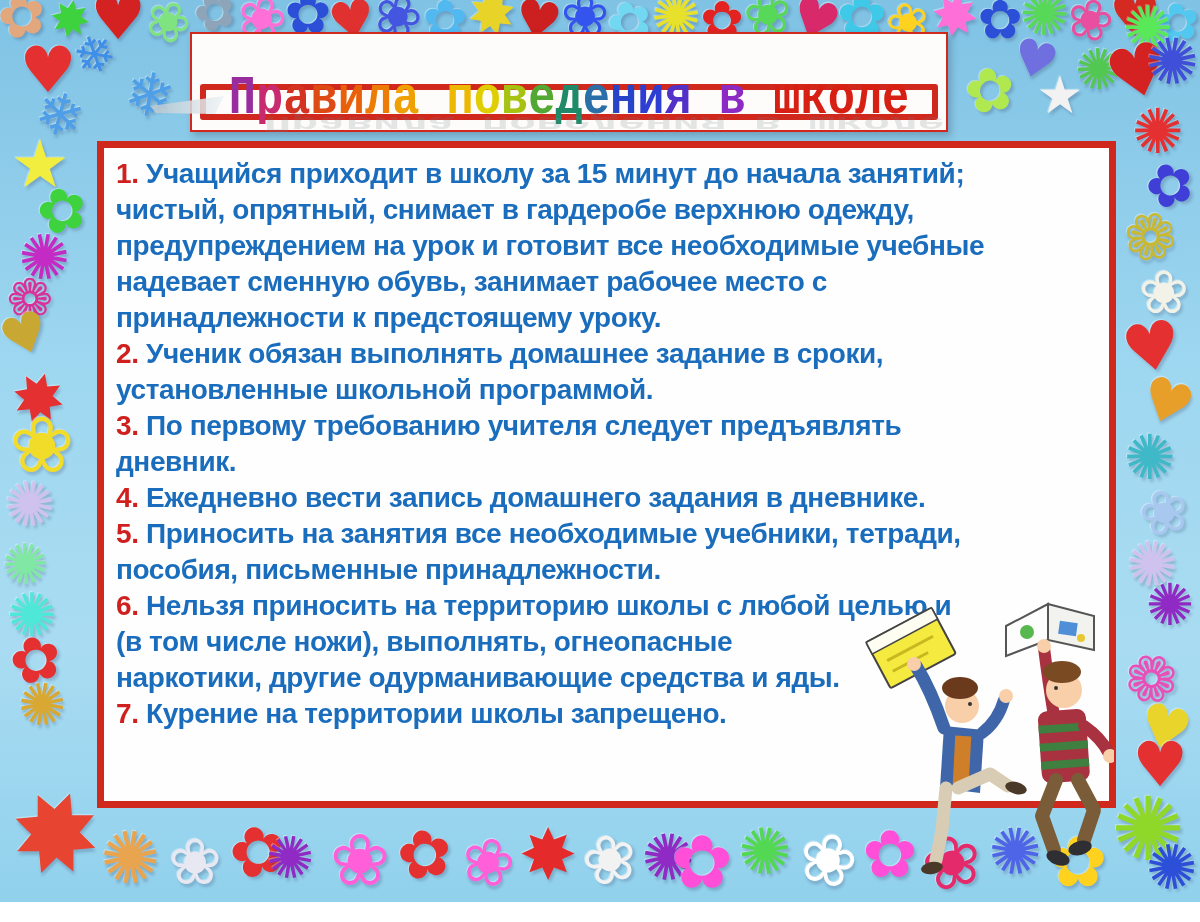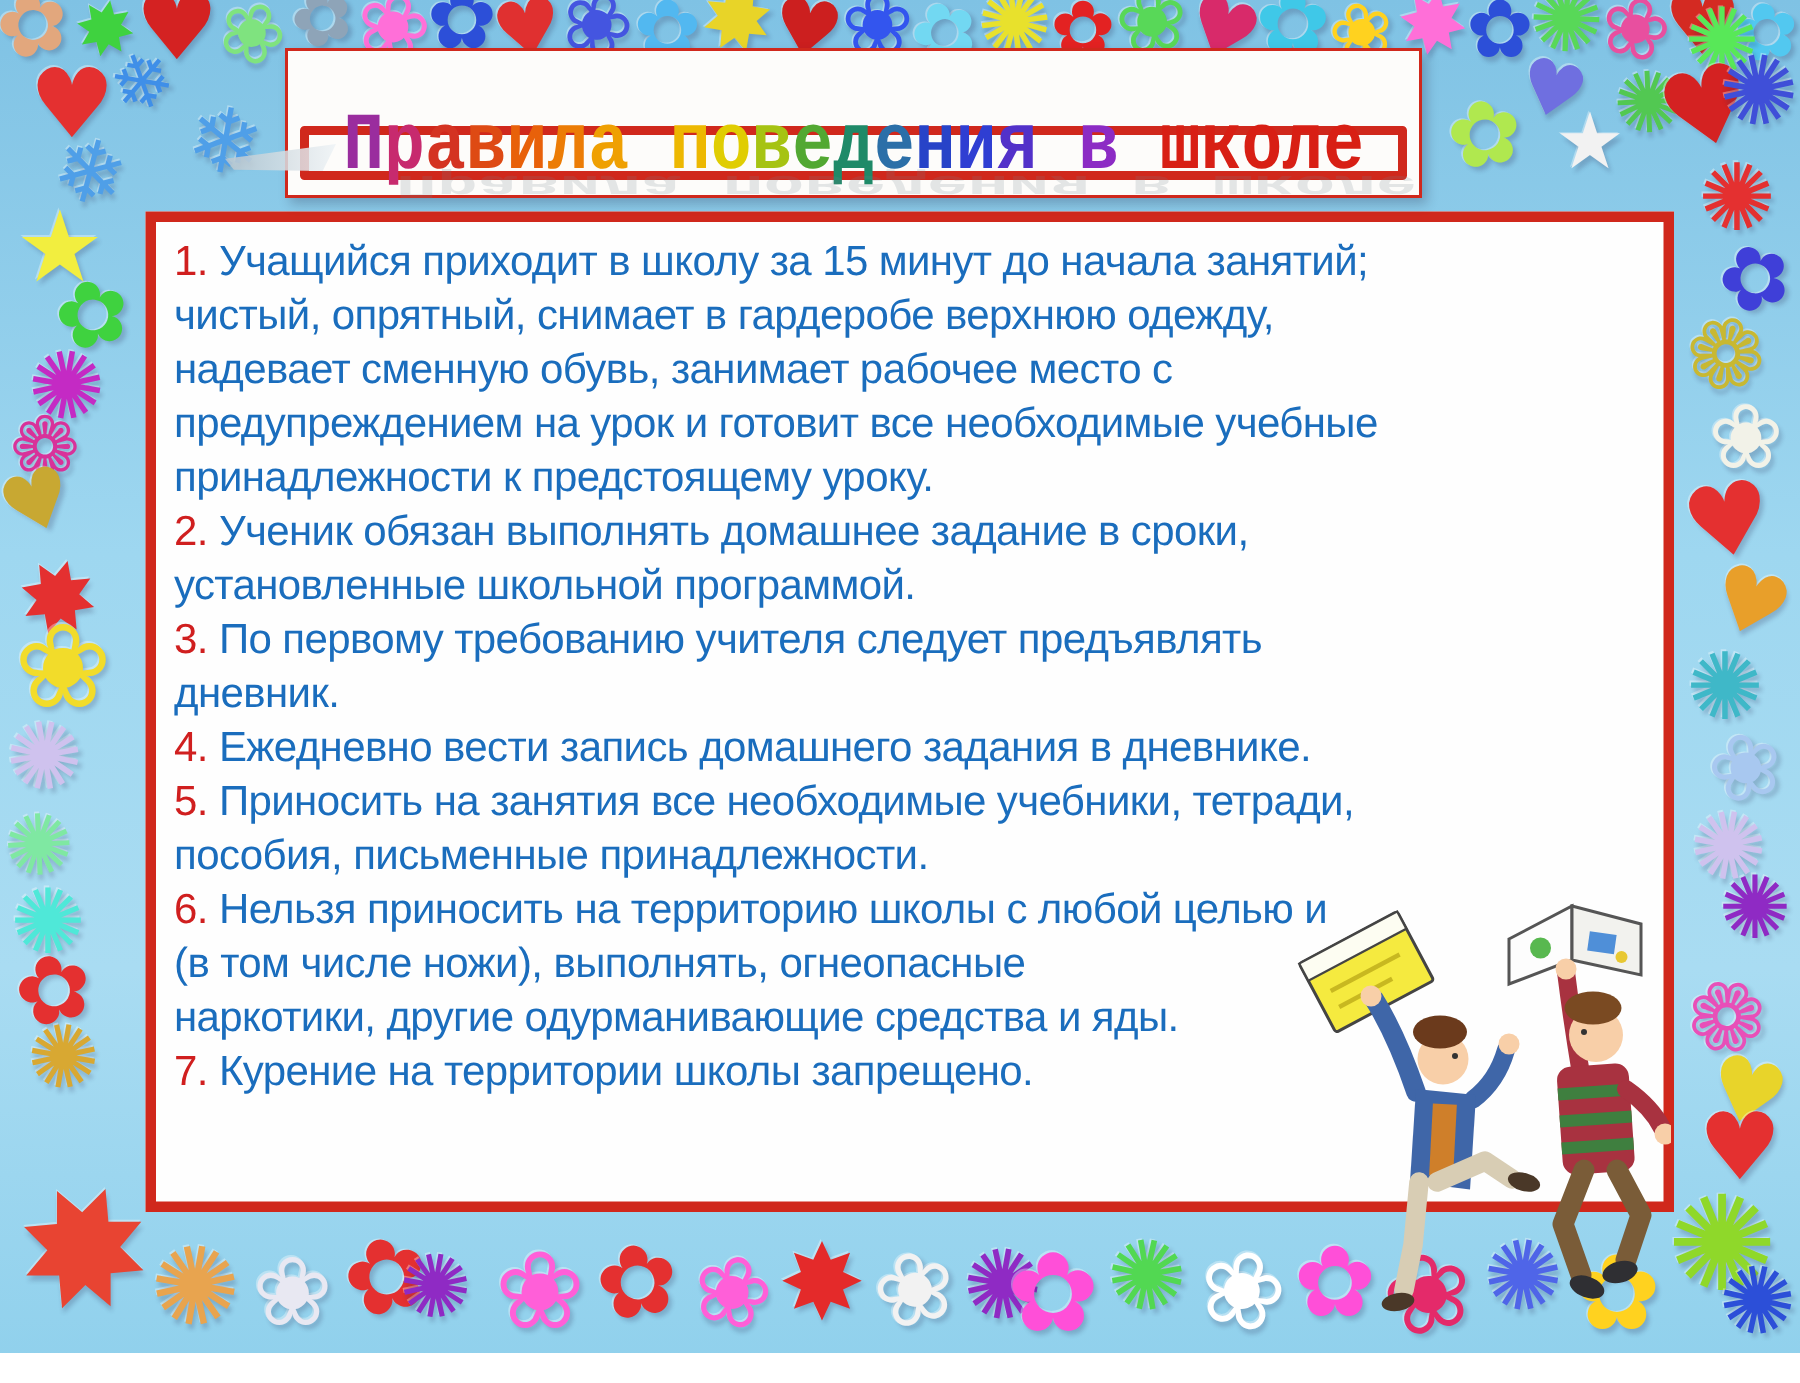--- a/index.html
+++ b/index.html
@@ -43,21 +43,21 @@
     background:linear-gradient(90deg,#b9c6ce,#eef3f6);
     clip-path:polygon(0 55%,100% 0,88% 100%,8% 95%);
   }
   
   .content-box{
     position:absolute;left:97px;top:141px;width:1019px;height:667px;
     background:#fefefe;border:7px solid var(--accent,#d0281c);box-sizing:border-box;
     z-index:2;padding:8px 8px 0 12px;
   }
   .rule-line{
-    font-weight:normal;font-size:28px;line-height:36px;color:var(--ruletext,#1a6dbd);
+    font-weight:bold;font-size:28px;line-height:36px;color:var(--ruletext,#1a6dbd);
     letter-spacing:-.4px;white-space:nowrap;
   }
   .rule-num{color:var(--rulenum,#d01f1f);}
   
   .kids{position:absolute;left:856px;top:588px;width:258px;height:300px;z-index:6;}
   .bottom-strip{position:absolute;left:0;bottom:0;width:1200px;height:20px;background:#ffffff;z-index:4;}
 </style>
 </head>
 <body style="--accent: #d0281c; --ruletext: #1a6dbd; --rulenum: #d01f1f;">
 
@@ -151,22 +151,22 @@
     <div class="title-text" id="title-text"><span style="color: rgb(154, 45, 158);">П</span><span style="color: rgb(199, 42, 110);">р</span><span style="color: rgb(212, 51, 34);">а</span><span style="color: rgb(222, 74, 20);">в</span><span style="color: rgb(232, 97, 10);">и</span><span style="color: rgb(236, 124, 5);">л</span><span style="color: rgb(239, 160, 2);">а</span><span> </span><span style="color: rgb(237, 184, 1);">п</span><span style="color: rgb(224, 205, 2);">о</span><span style="color: rgb(166, 195, 18);">в</span><span style="color: rgb(82, 168, 50);">е</span><span style="color: rgb(31, 138, 104);">д</span><span style="color: rgb(43, 111, 168);">е</span><span style="color: rgb(39, 67, 200);">н</span><span style="color: rgb(47, 62, 210);">и</span><span style="color: rgb(82, 49, 201);">я</span><span> </span><span style="color: rgb(140, 43, 196);">в</span><span> </span><span style="color: rgb(216, 31, 20);">ш</span><span style="color: rgb(216, 31, 20);">к</span><span style="color: rgb(216, 31, 20);">о</span><span style="color: rgb(216, 31, 20);">л</span><span style="color: rgb(216, 31, 20);">е</span></div>
     <div class="title-reflect" id="title-reflect"><span>П</span><span>р</span><span>а</span><span>в</span><span>и</span><span>л</span><span>а</span><span> </span><span>п</span><span>о</span><span>в</span><span>е</span><span>д</span><span>е</span><span>н</span><span>и</span><span>я</span><span> </span><span>в</span><span> </span><span>ш</span><span>к</span><span>о</span><span>л</span><span>е</span></div>
   </div>
 </div>
 <div class="ribbon"></div>
 
 <div class="content-box">
   <div id="rules">
       <div class="rule-line"><span class="rule-num">1. </span>Учащийся приходит в школу за 15 минут до начала занятий;</div>
       <div class="rule-line">чистый, опрятный, снимает в гардеробе верхнюю одежду,</div>
+      <div class="rule-line">предупреждением на урок и готовит все необходимые учебные</div>
       <div class="rule-line">надевает сменную обувь, занимает рабочее место с</div>
-      <div class="rule-line">предупреждением на урок и готовит все необходимые учебные</div>
       <div class="rule-line">принадлежности к предстоящему уроку.</div>
       <div class="rule-line"><span class="rule-num">2. </span>Ученик обязан выполнять домашнее задание в сроки,</div>
       <div class="rule-line">установленные школьной программой.</div>
       <div class="rule-line"><span class="rule-num">3. </span>По первому требованию учителя следует предъявлять</div>
       <div class="rule-line">дневник.</div>
       <div class="rule-line"><span class="rule-num">4. </span>Ежедневно вести запись домашнего задания в дневнике.</div>
       <div class="rule-line"><span class="rule-num">5. </span>Приносить на занятия все необходимые учебники, тетради,</div>
       <div class="rule-line">пособия, письменные принадлежности.</div>
       <div class="rule-line"><span class="rule-num">6. </span>Нельзя приносить на территорию школы с любой целью и</div>
       <div class="rule-line">(в том числе ножи), выполнять, огнеопасные</div>

